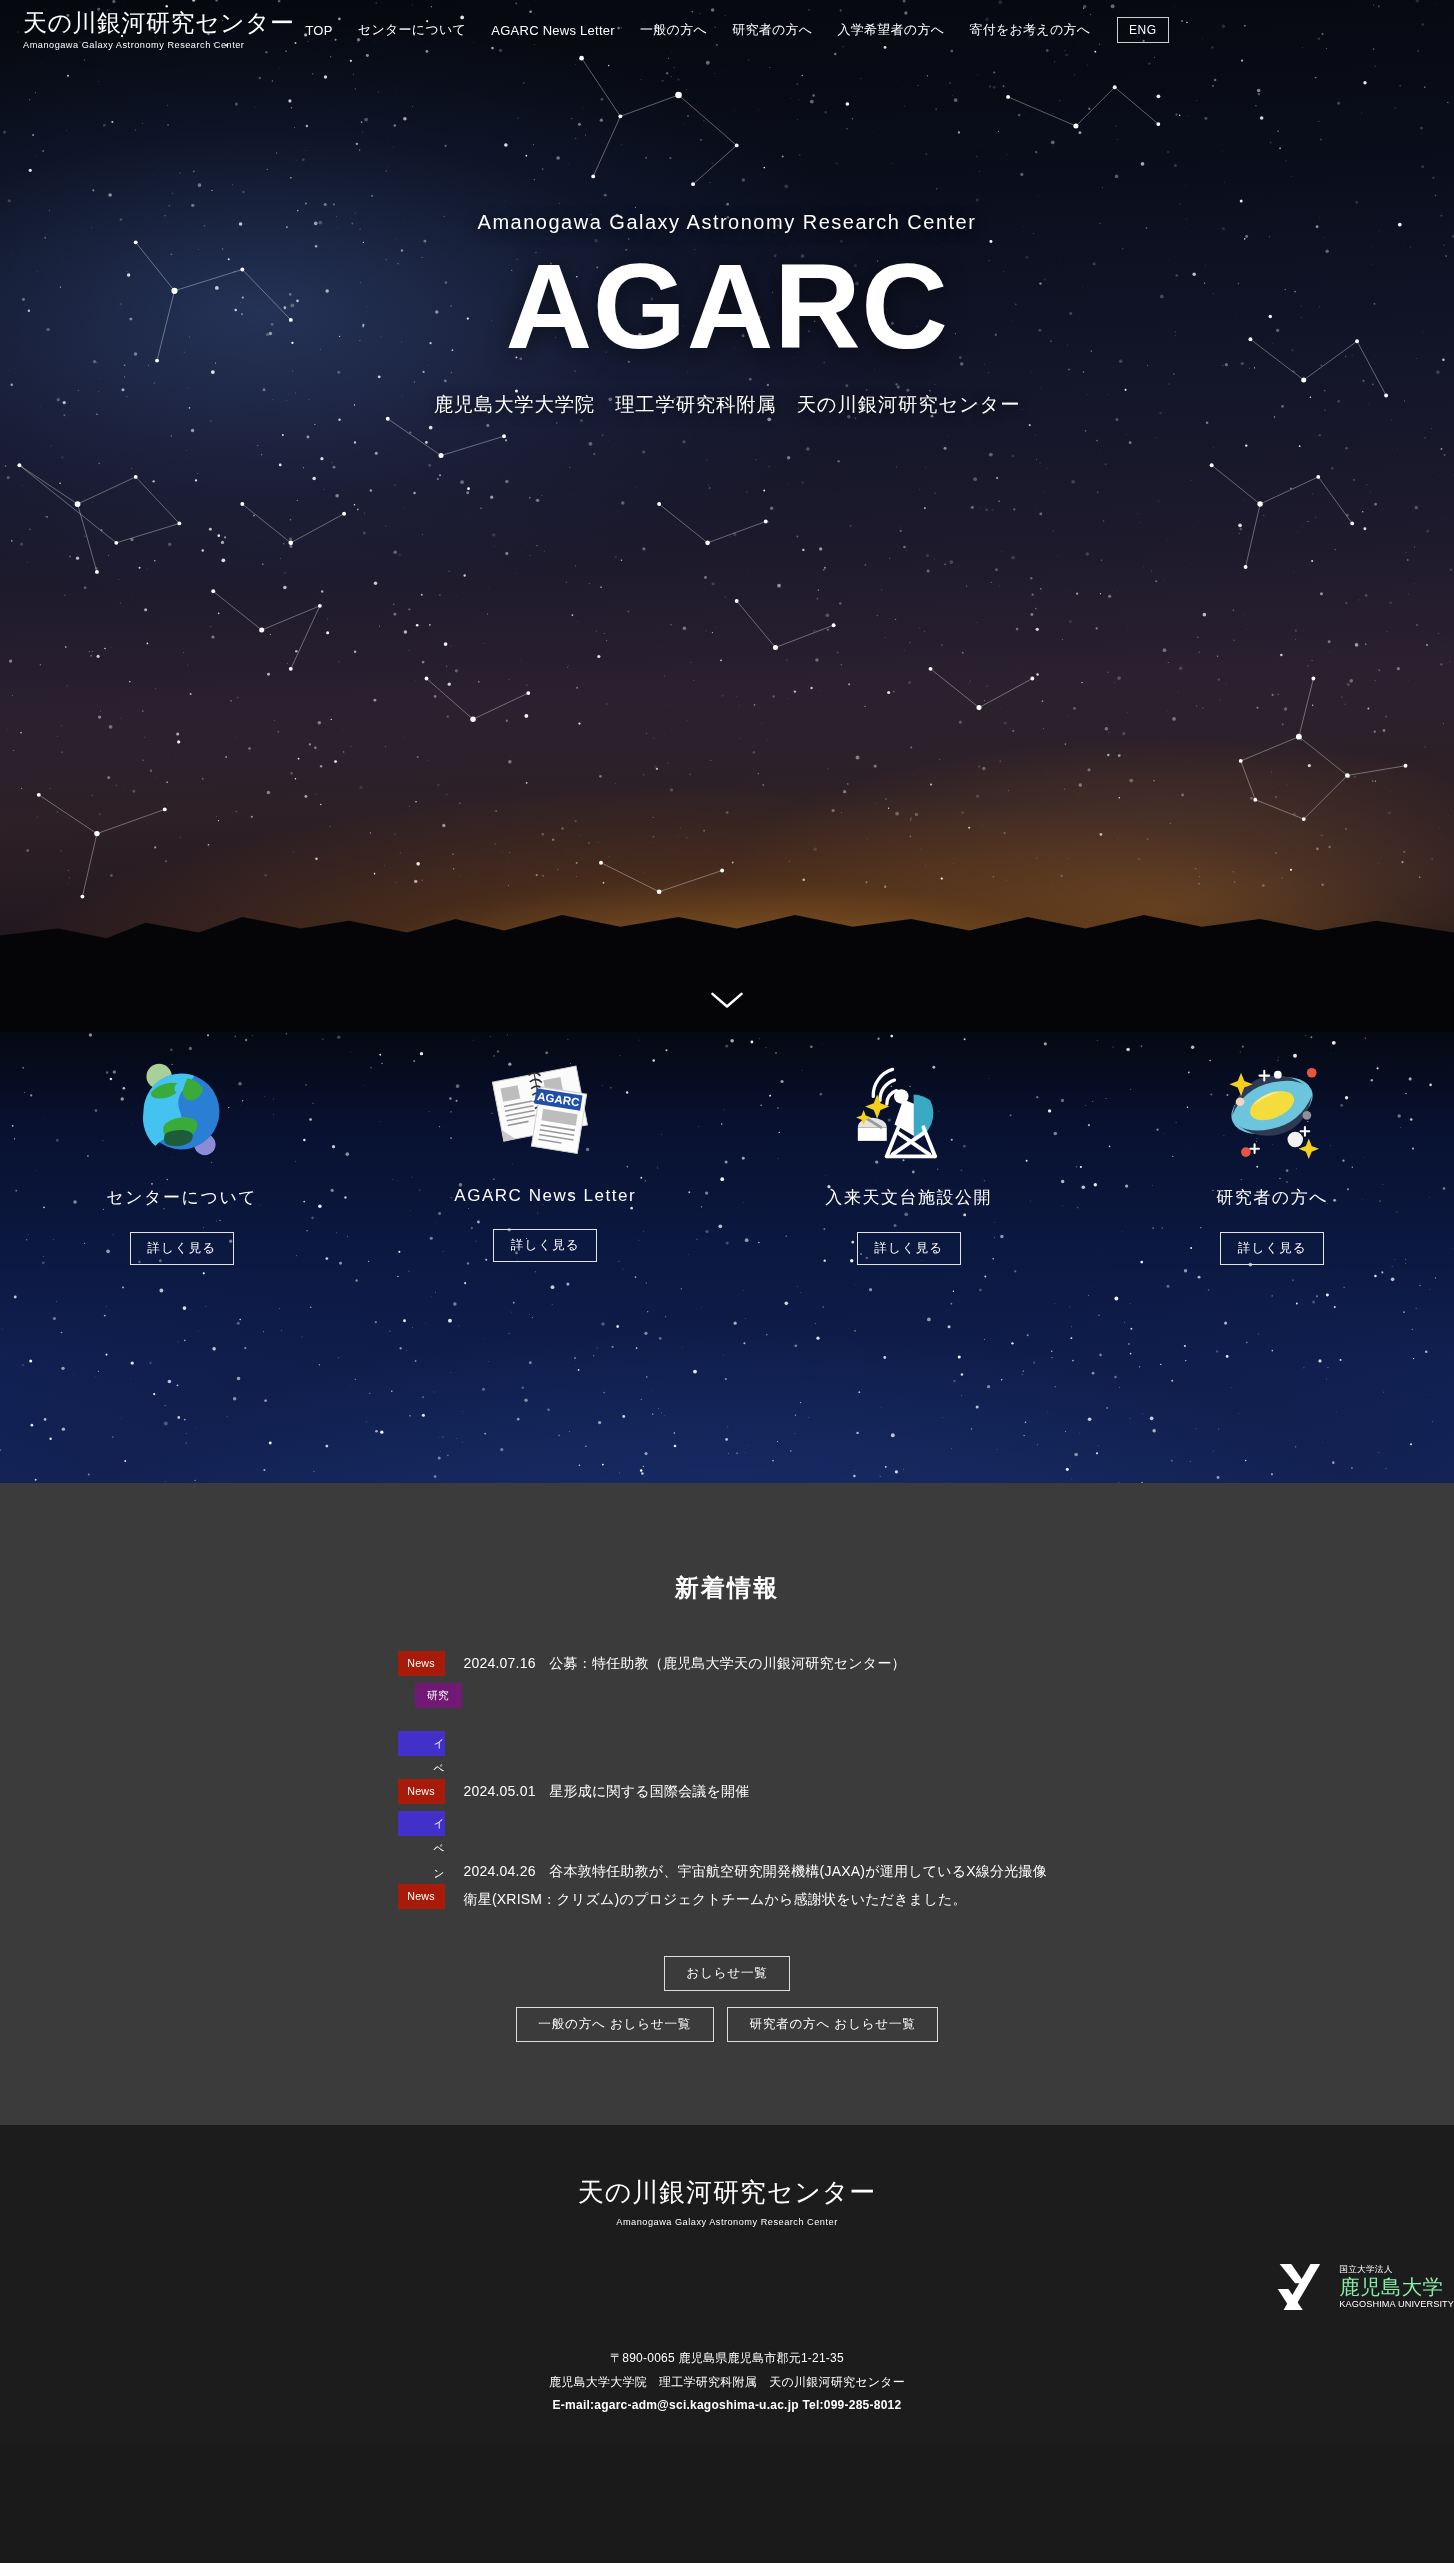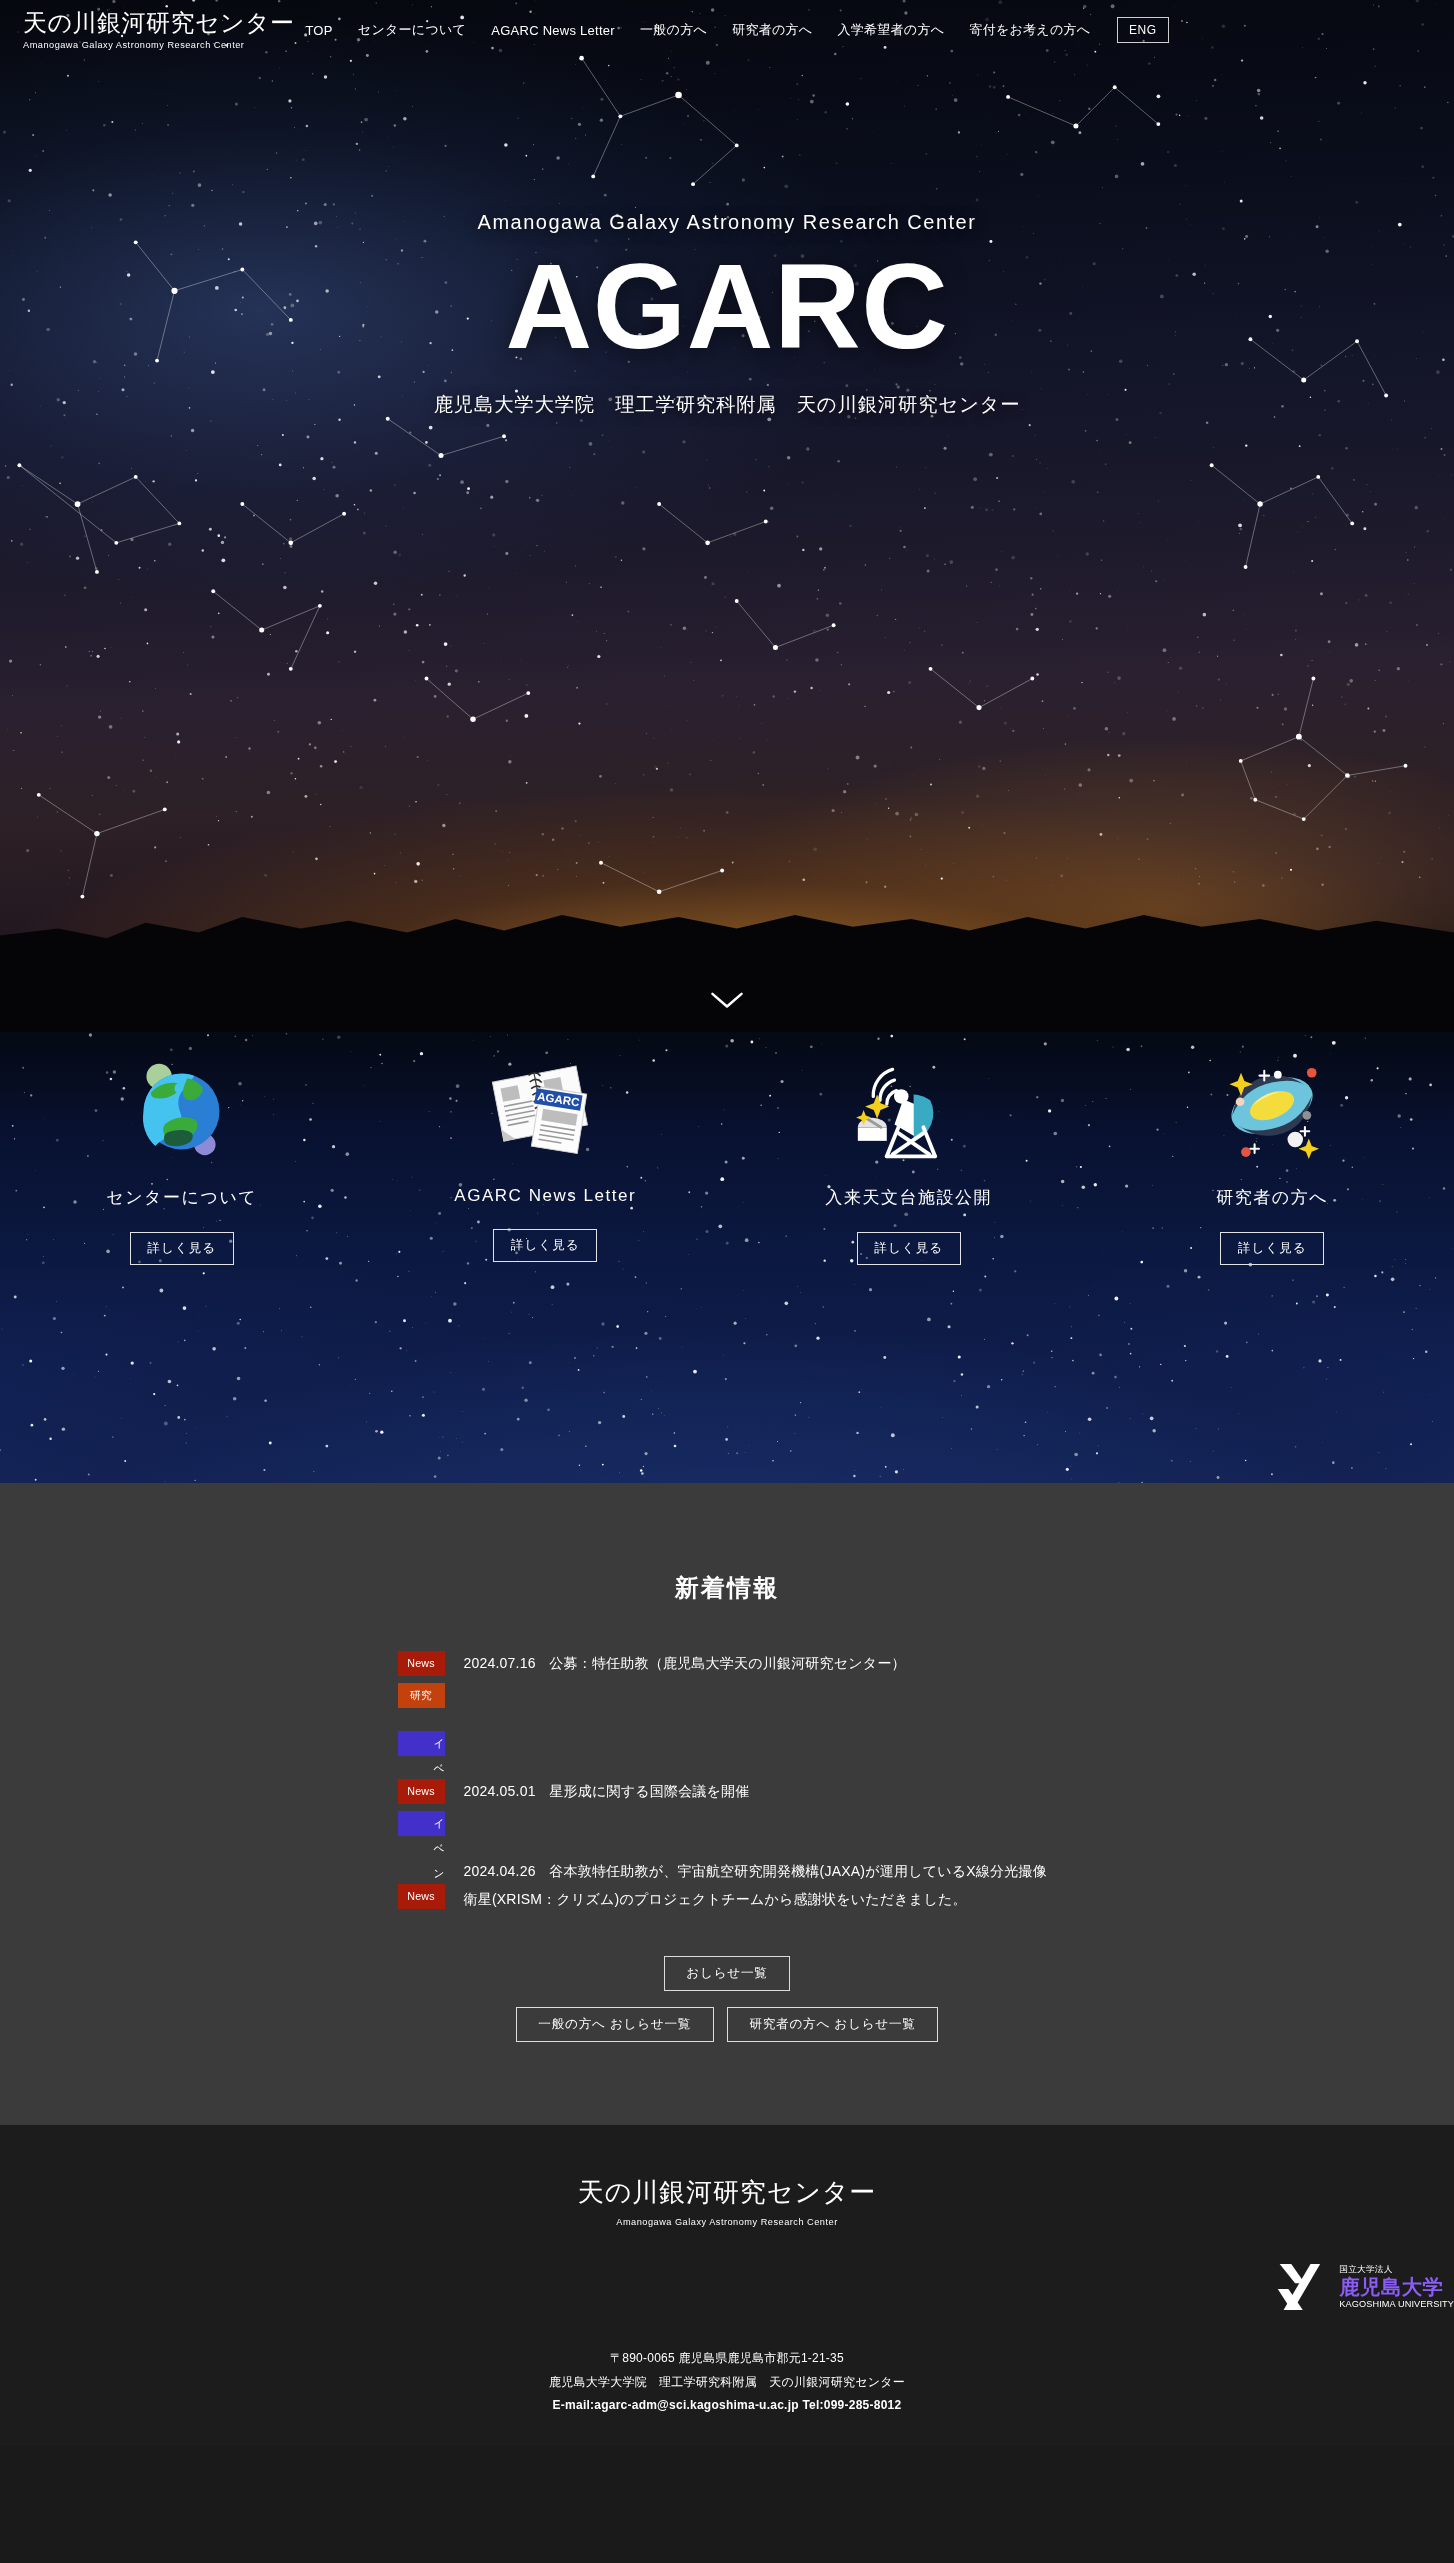--- a/index.html
+++ b/index.html
@@ -112,21 +112,21 @@
   }
   .badge-col {
     width: 66px; flex: 0 0 66px; display: flex; flex-direction: column;
     gap: 6.8px; padding-top: 1.9px;
   }
   .badge {
     display: block; width: 47px; height: 25px; line-height: 25px;
     text-align: center; font-size: 10.7px; color: #fff; letter-spacing: 0.02em;
   }
   .badge.news  { background: #a81b09; }
-  .badge.study { background: #c2410c; }
+  .badge.study { background: #701a75; margin-left: 17px; }
   .badge.event { background: #4330cb; padding-left: 36px; }
   .news-body {
     flex: 1; font-size: 14px; line-height: 2.0; color: #fff;
     letter-spacing: 0.015em;
   }
   .news-date { margin-right: 13.6px; }
   .news-buttons { text-align: center; margin-top: 43px; }
   .list-btn {
     display: inline-block; border: 1px solid #dcdcdc; background: transparent;
     color: #fff; font-size: 12.6px; letter-spacing: 0.06em;
@@ -136,21 +136,21 @@
 
   
   .footer {
     width: 1454px; background: #1c1c1c; padding: 50px 0 29px; text-align: center;
   }
   .footer-jp { font-size: 26px; letter-spacing: 0.035em; color: #fff; }
   .footer-en { font-size: 9.2px; letter-spacing: 0.055em; color: #fff; margin-top: 7.8px; }
   .uni-logo { margin: 33px auto 16px; display: flex; align-items: center; justify-content: flex-end; gap: 15px; }
   .uni-text { text-align: left; }
   .uni-top { font-size: 8.7px; letter-spacing: 0.02em; color: #fff; line-height: 1; }
-  .uni-main { font-size: 20.4px; letter-spacing: 0.02em; color: #8b5cf6; line-height: 1.12; margin-top: 1.9px; font-weight: 700; }
+  .uni-main { font-size: 20.4px; letter-spacing: 0.02em; color: #86efac; line-height: 1.12; margin-top: 1.9px; font-weight: 400; }
   .uni-en { font-size: 9.2px; letter-spacing: 0.01em; color: #fff; line-height: 1; margin-top: 1.9px; }
   .footer-addr { margin-top: 33px; font-size: 12px; line-height: 1.95; color: #fff; letter-spacing: 0.02em; }
   .footer-mail { font-weight: 700; }
   .copyright { margin-top: 21.3px; font-size: 10.2px; color: #cfcfcf; letter-spacing: 0.02em; }
 </style>
 </head>
 <body>
 
 <div class="hero">
 

